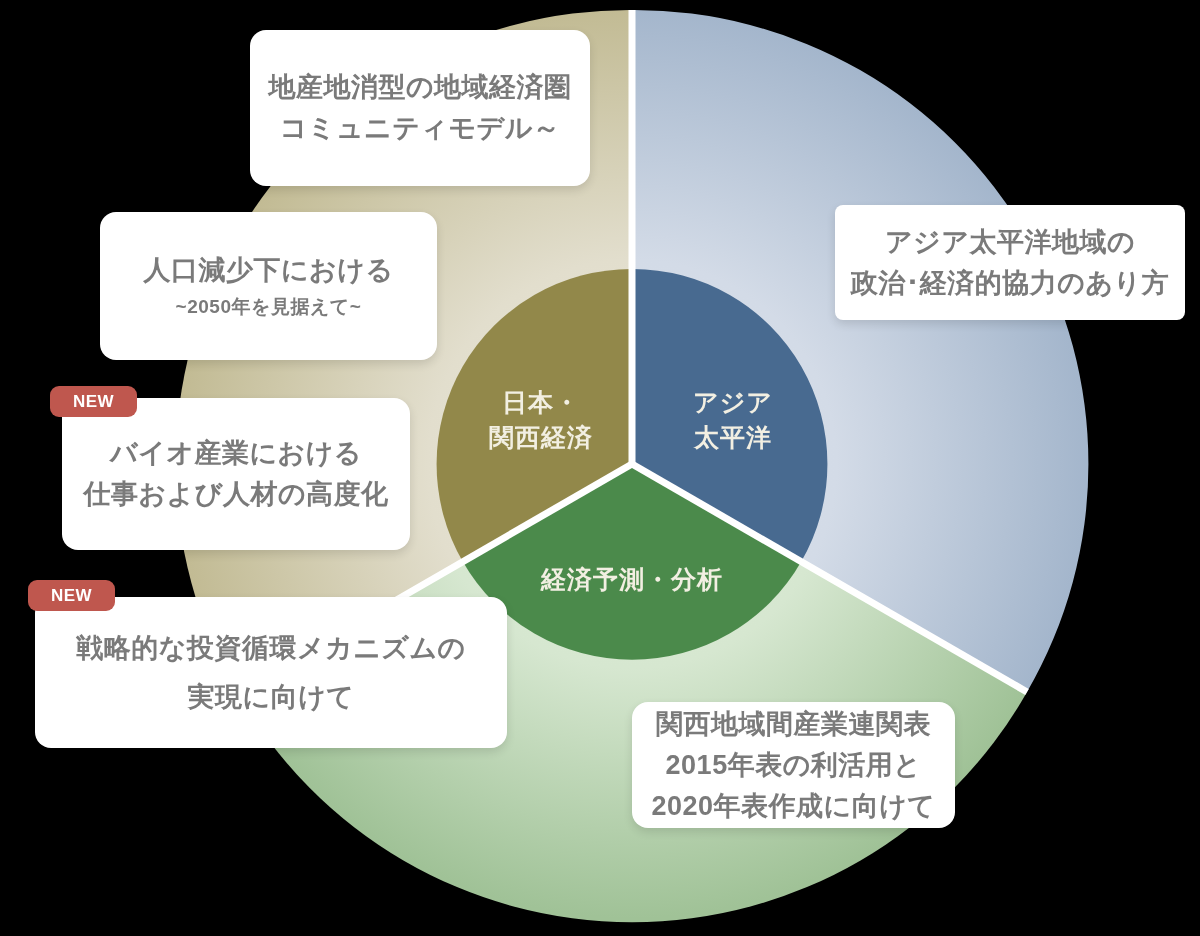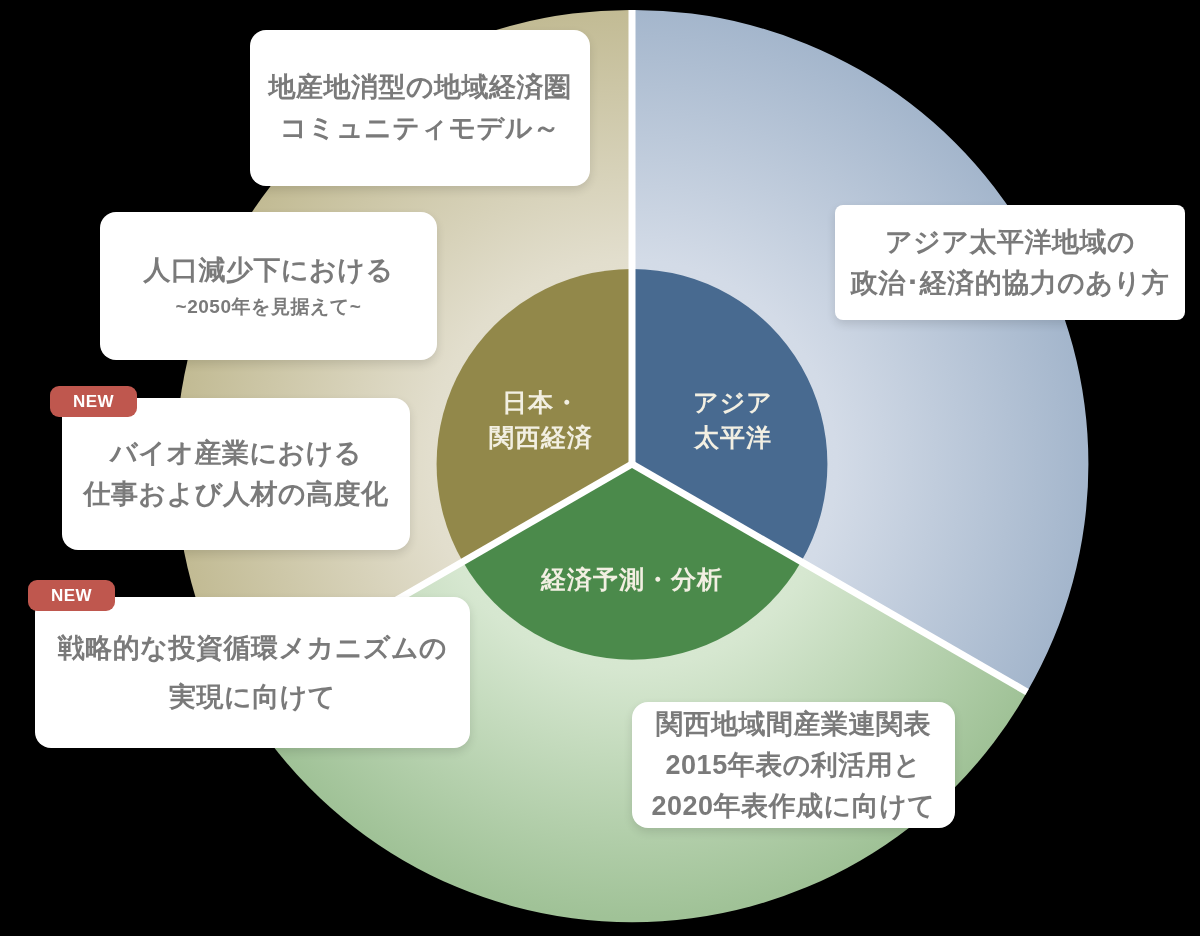--- a/index.html
+++ b/index.html
@@ -132,21 +132,21 @@
     <div class="line small">~2050年を見据えて~</div>
   </div>
 
   <span class="new-badge" style="left:50px; top:386px;">NEW</span>
   <div class="card" style="left:62px; top:398px; width:348px; height:152px;">
     <div class="line">バイオ産業における</div>
     <div class="line">仕事および人材の高度化</div>
   </div>
 
   <span class="new-badge" style="left:28px; top:580px;">NEW</span>
-  <div class="card" style="left:35px; top:597px; width:435px; height:151px;gap:8px;">
+  <div class="card" style="left:35px; top:597px; width:472px; height:151px;gap:8px;">
     <div class="line">戦略的な投資循環メカニズムの</div>
     <div class="line">実現に向けて</div>
   </div>
 
   <div class="card" style="left:835px; top:205px; width:350px; height:115px;border-radius:8px;">
     <div class="line">アジア太平洋地域の</div>
     <div class="line">政治･経済的協力のあり方</div>
   </div>
 
   <div class="card" style="left:632px; top:702px; width:323px; height:126px;">

